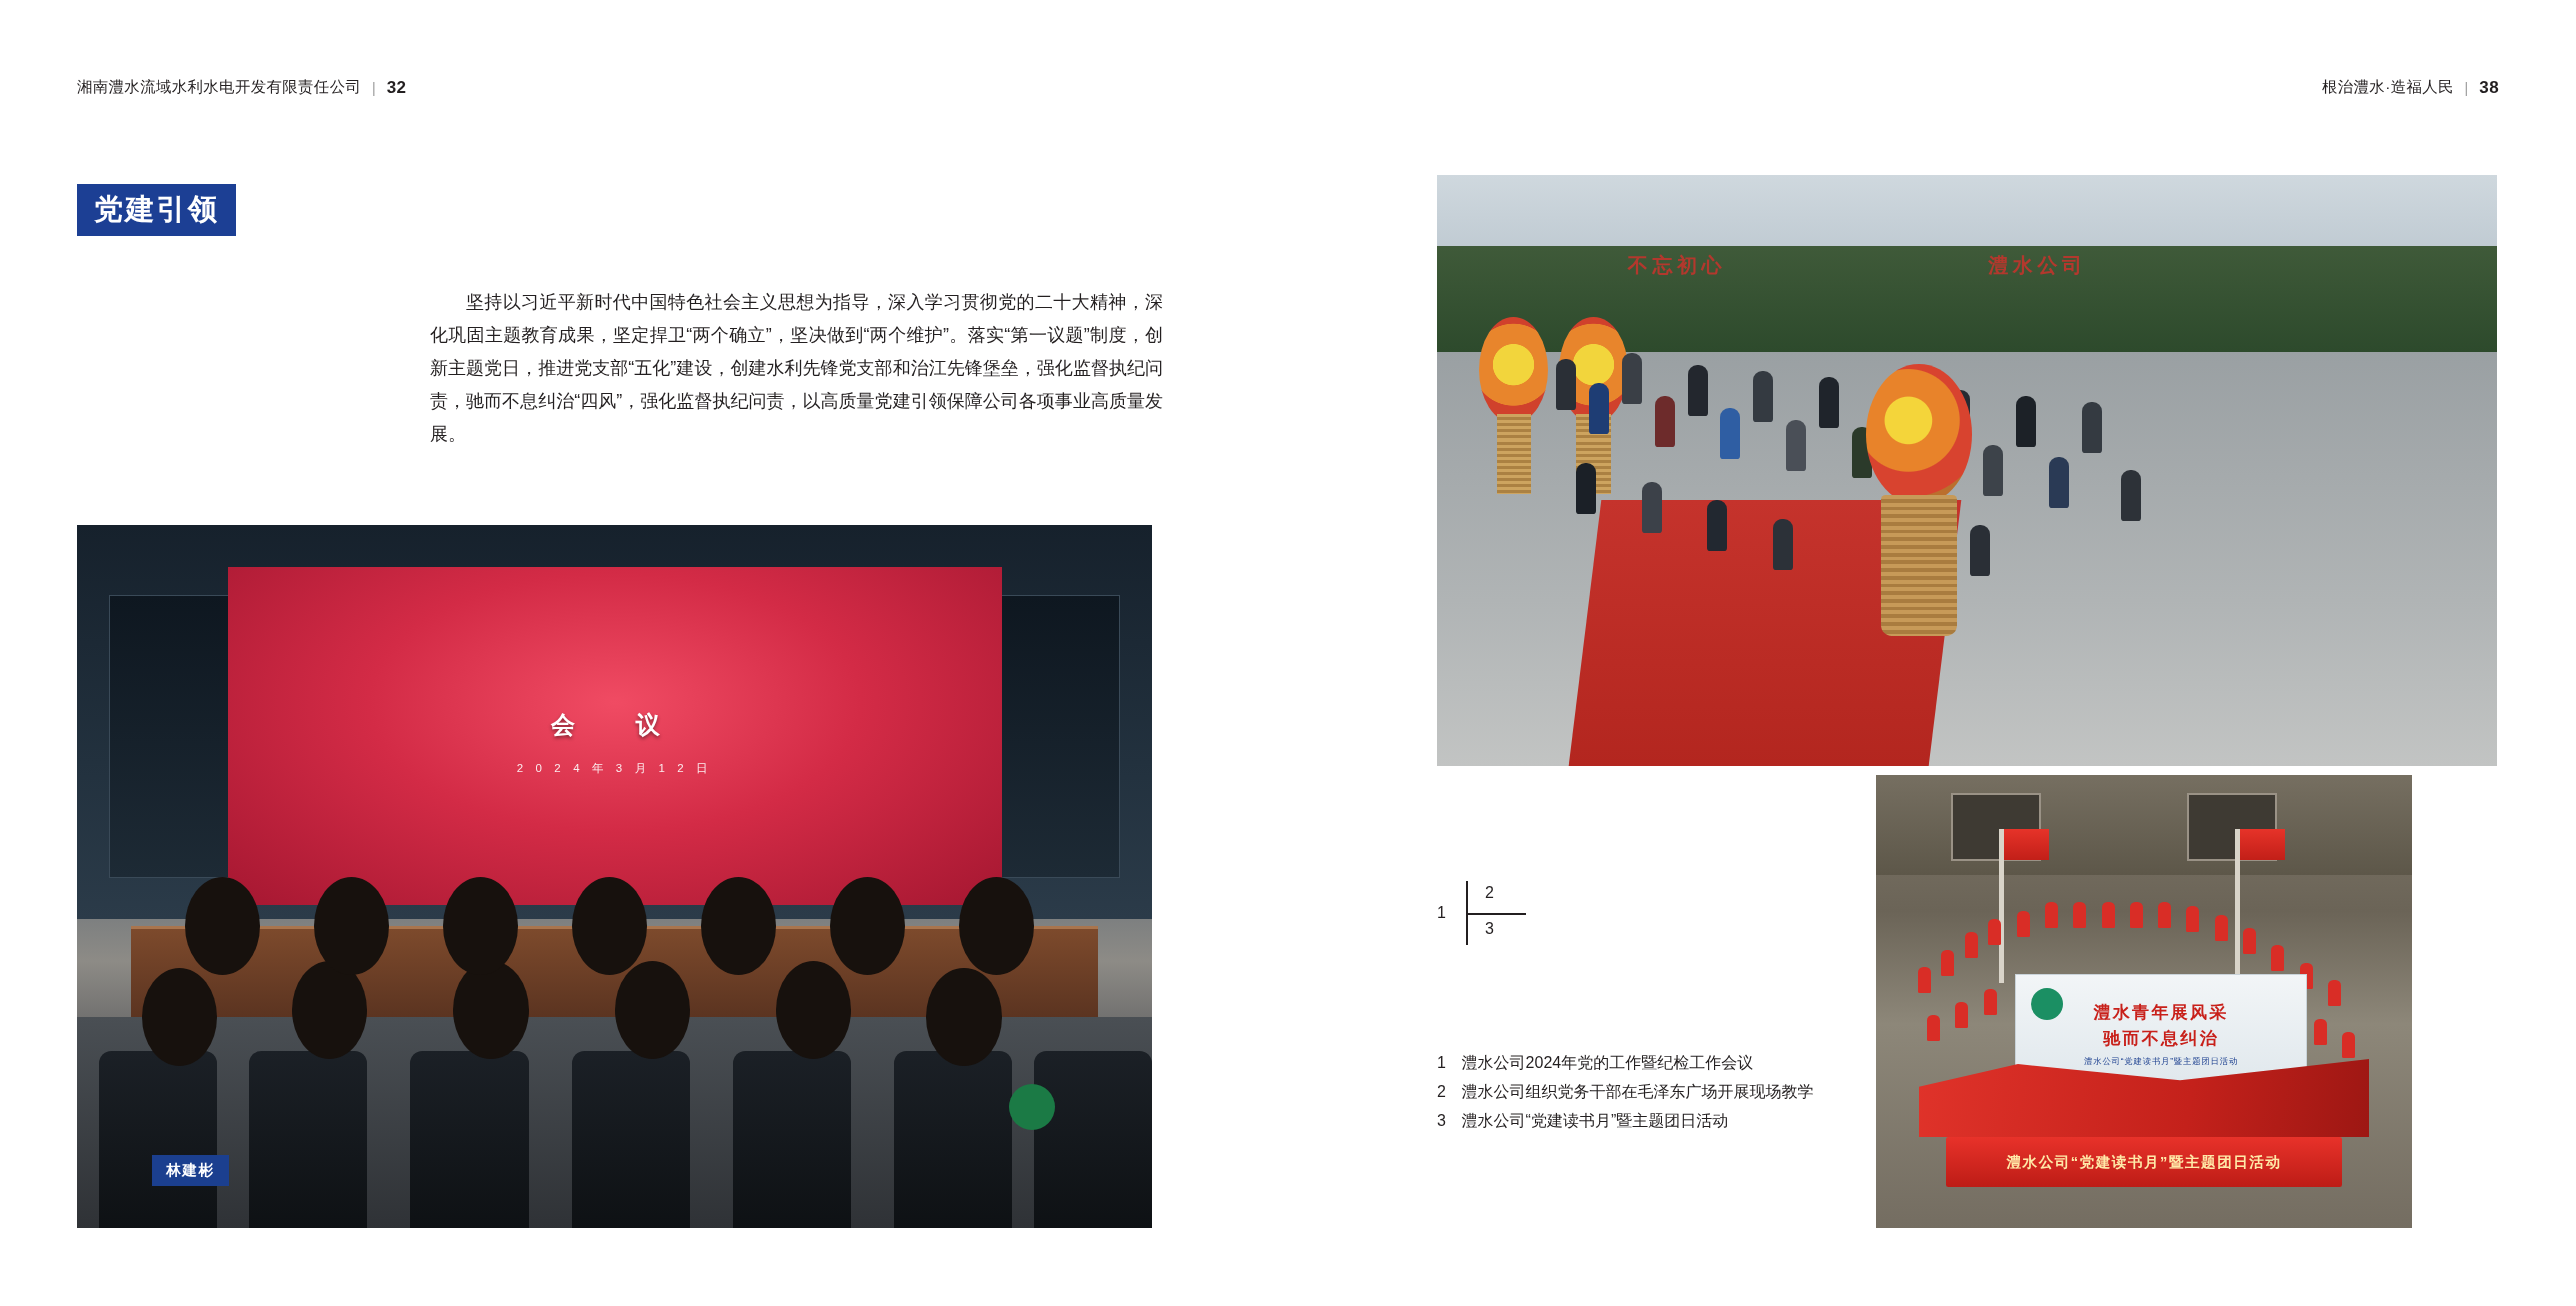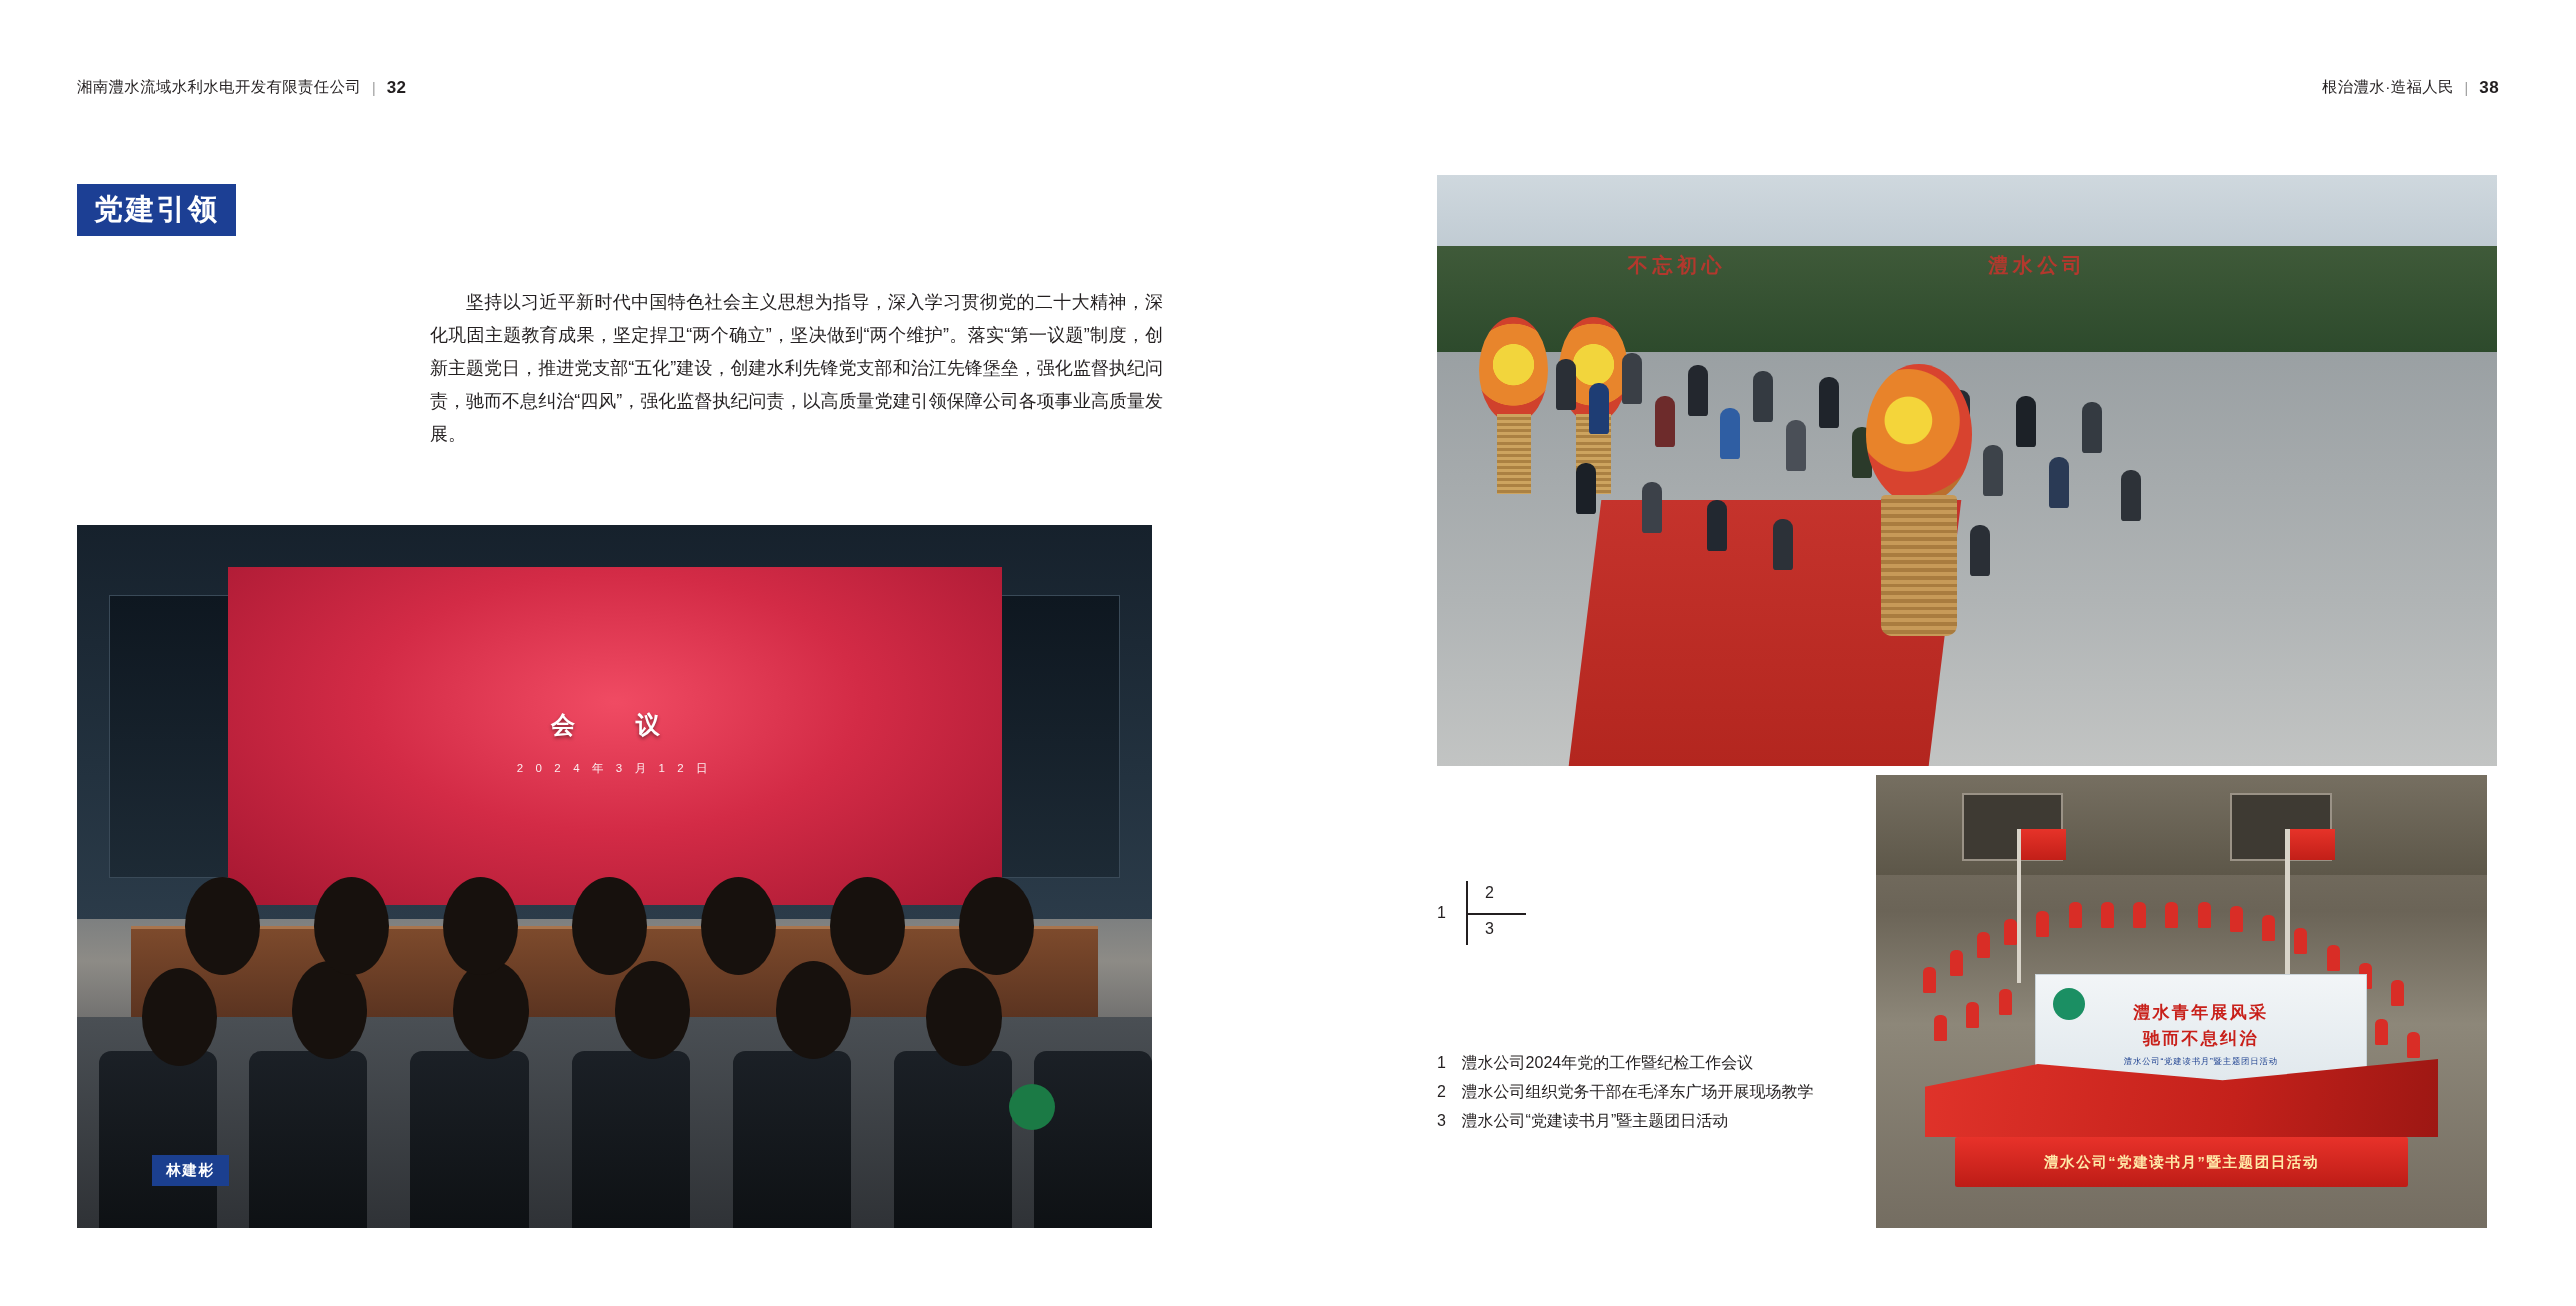--- a/index.html
+++ b/index.html
@@ -197,21 +197,21 @@
   }
   #photo-2 .wreath-l .stand, #photo-2 .wreath-r .stand {
     position:absolute; left:25%; top:55%; width:50%; height:45%;
     background: repeating-linear-gradient(#cda45f 0 3.1px, #ab8142 3.1px 6.1px);
   }
 
   
   #photo-3 {
     left: 1876px;
     top: 775px;
-    width: 611px;
+    width: 536px;
     height: 453px;
     background: linear-gradient(#8e8878 0%, #6e6a5e 35%, #9c968a 60%, #7f7a6e 100%);
   }
   #photo-3 .ground {
     position:absolute; left:0; top:0; width:100%; height:100%;
     background: linear-gradient(#7e7769 0%, #6b6457 30%, #8d8779 55%, #746d61 100%);
   }
   #photo-3 .wall {
     position:absolute; left:0; top:0; width:100%; height:22%;
     background: linear-gradient(#766f61, #5d5749);

